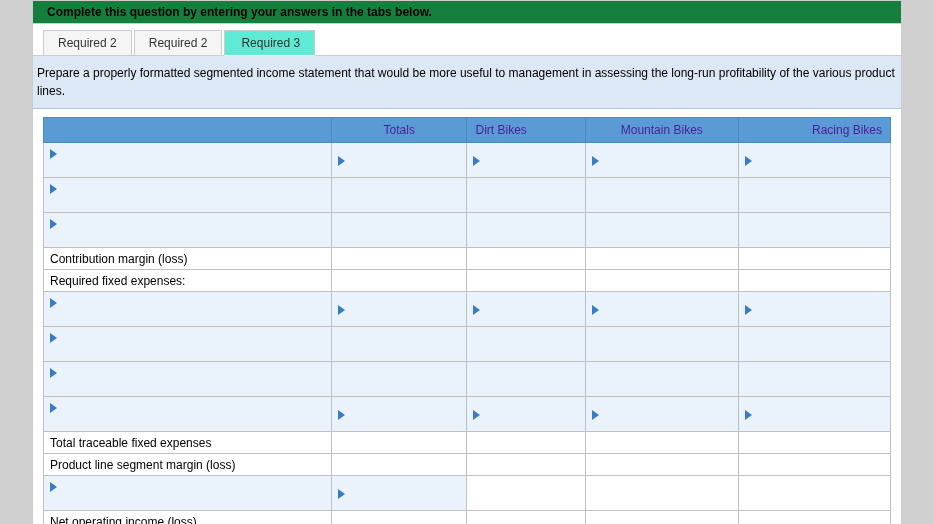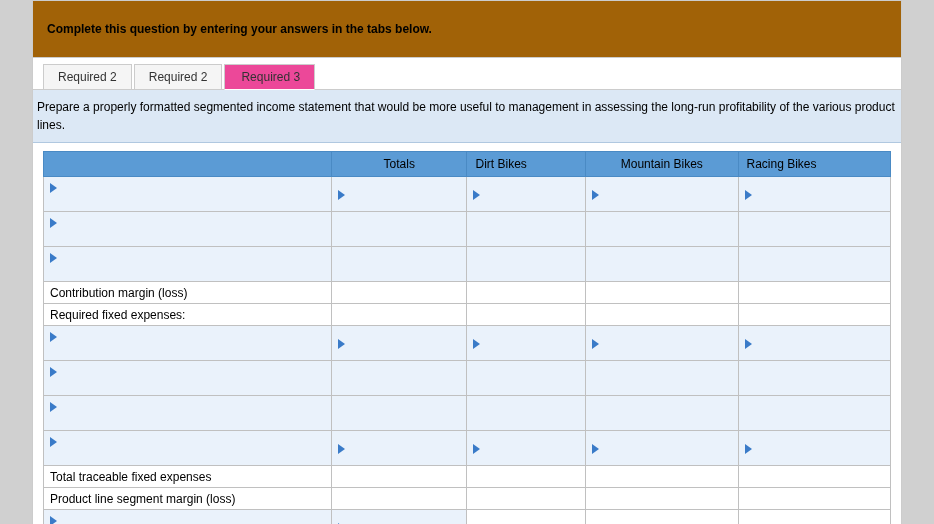--- a/index.html
+++ b/index.html
@@ -12,22 +12,22 @@
       align-items: center;
       min-height: 524px;
       width: 934px;
     }
     .container {
       background: #fff;
       width: 870px;
       border: 1px solid #ccc;
     }
     .header-bar {
-      background: #a16207;
-      padding: 21px 14px;
+      background: #15803d;
+      padding: 4px 14px;
       border-bottom: 1px solid #ccc;
     }
     .header-bar span {
       font-weight: bold;
       font-size: 12px;
     }
     .tabs {
       display: flex;
       border-bottom: 1px solid #ccc;
       padding: 6px 10px 0 10px;
@@ -37,21 +37,21 @@
       padding: 5px 14px;
       border: 1px solid #ccc;
       border-bottom: none;
       cursor: pointer;
       font-size: 12px;
       background: #f5f5f5;
       margin-right: 2px;
       color: #333;
     }
     .tab.active {
-      background: #ec4899;
+      background: #5eead4;
       border-bottom: 1px solid #fff;
       margin-bottom: -1px;
       font-weight: normal;
       padding-left: 16px;
     }
     .instruction {
       background: #dce8f5;
       padding: 8px 4px;
       font-size: 12px;
       line-height: 1.5;
@@ -60,21 +60,21 @@
     .table-wrapper {
       padding: 8px 10px;
     }
     table {
       width: 100%;
       border-collapse: collapse;
       font-size: 12px;
     }
     table thead tr th {
       background: #5b9bd5;
-      color: #000000;
+      color: #4c1d95;
       padding: 5px 8px;
       text-align: center;
       border: 1px solid #4a8ac4;
       font-weight: normal;
     }
     table thead tr th:first-child {
       background: #5b9bd5;
       text-align: left;
     }
     table tbody tr td {
@@ -90,21 +90,21 @@
       border: none;
       outline: none;
       font-size: 12px;
       background: transparent;
       padding: 0 2px;
     }
     .col-label { width: 34%; }
     .col-totals { width: 16%; text-align: center; }
     .col-dirt { width: 14%; text-align: left; }
     .col-mountain { width: 18%; text-align: center; }
-    .col-racing { width: 18%; text-align: left; }
+    .col-racing { width: 18%; text-align: right; }
     .input-cell {
       background: #eaf2fb !important;
     }
     .blue-arrow {
       display: inline-block;
       width: 0;
       height: 0;
       border-top: 5px solid transparent;
       border-bottom: 5px solid transparent;
       border-left: 7px solid #3a7bc8;

